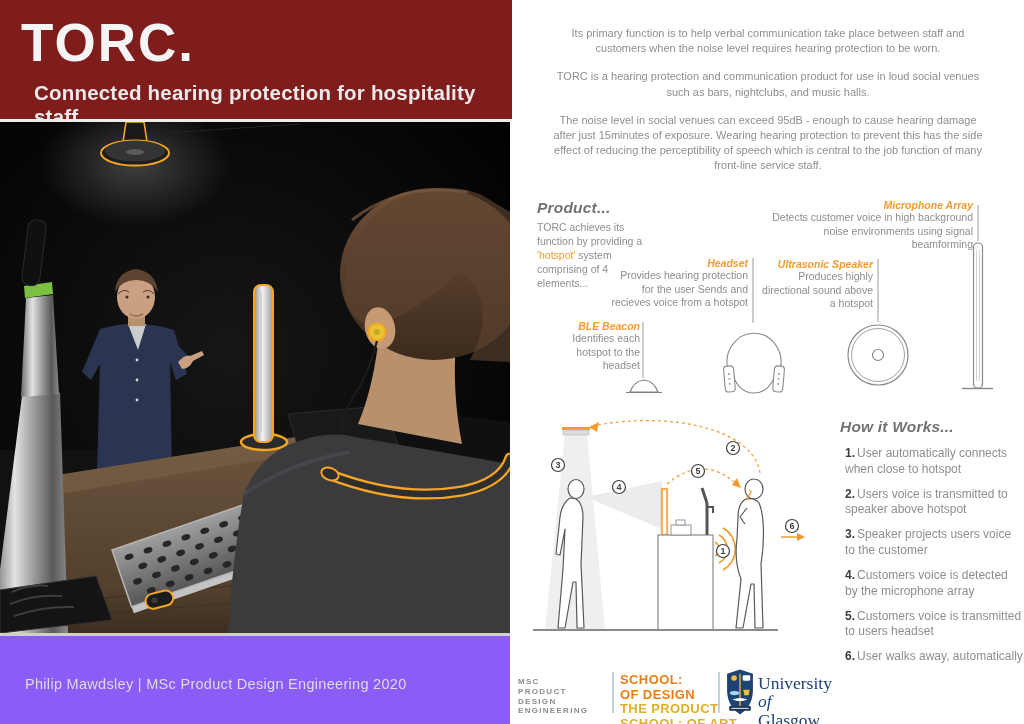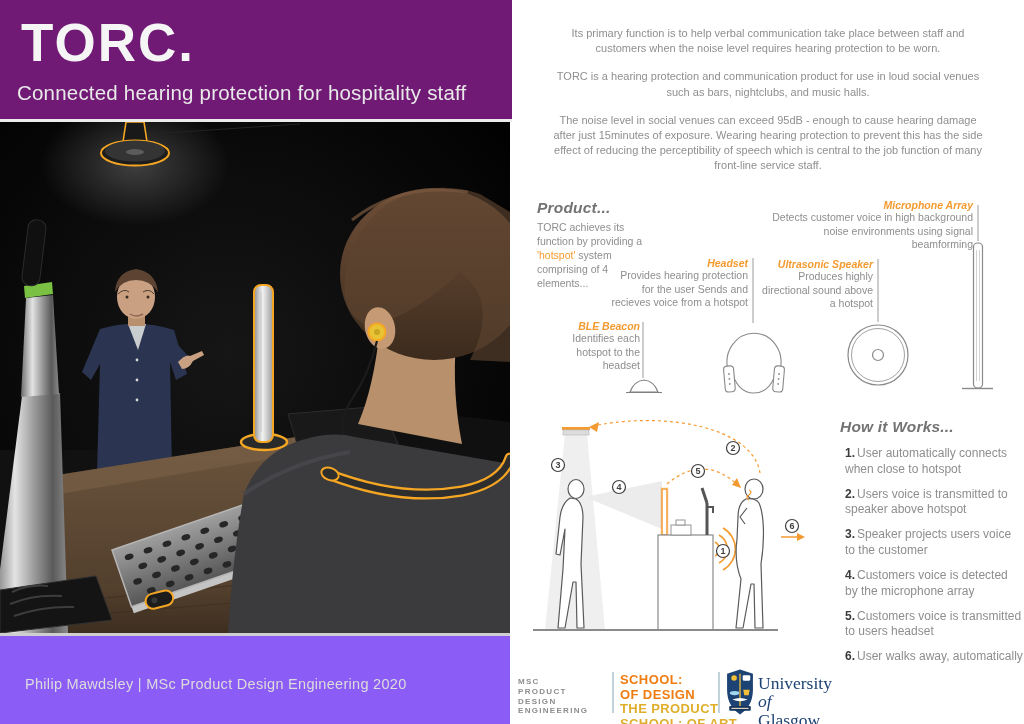--- a/index.html
+++ b/index.html
@@ -1,24 +1,24 @@
 <!DOCTYPE html>
 <html><head>
 <meta charset="utf-8">
 <style>
   html,body{margin:0;padding:0;background:#777;}
   .poster{position:relative;width:1024px;height:724px;background:#fff;overflow:hidden;
           font-family:"Liberation Sans",sans-serif;margin:0 auto;}
   .abs{position:absolute;}
 
   
-  .header{left:0;top:0;width:512px;height:119px;background:#701a75;}
+  .header{left:0;top:0;width:512px;height:119px;background:#7f1d1d;}
   .header-rule{left:0;top:119px;width:512px;height:3px;background:#ececec;}
   .title{left:21px;top:12px;color:#f5f5f5;font-size:53px;font-weight:bold;letter-spacing:2px;}
-  .subtitle{left:17px;top:81px;color:#e9e9e9;font-size:20.5px;font-weight:400;letter-spacing:.2px;}
+  .subtitle{left:34px;top:81px;color:#e9e9e9;font-size:20.5px;font-weight:700;letter-spacing:.2px;}
   .photo-wrap{left:0;top:122px;width:510px;height:511px;background:#000;}
   .photo-rule{left:0;top:633px;width:510px;height:3px;background:#cfcfcf;}
   .footer-dark{left:0;top:636px;width:510px;height:88px;background:#8b5cf6;}
   .credit{left:25px;top:40px;color:#dcdcdc;font-size:14.5px;letter-spacing:.3px;}
 
   
   .right-col{left:512px;top:0;width:512px;height:724px;background:#ffffff;}
   .intro{left:36px;top:26px;width:440px;text-align:center;}
   .intro p{margin:0 0 13px 0;font-size:11px;line-height:1.38;color:#8f8f8f;}
 

